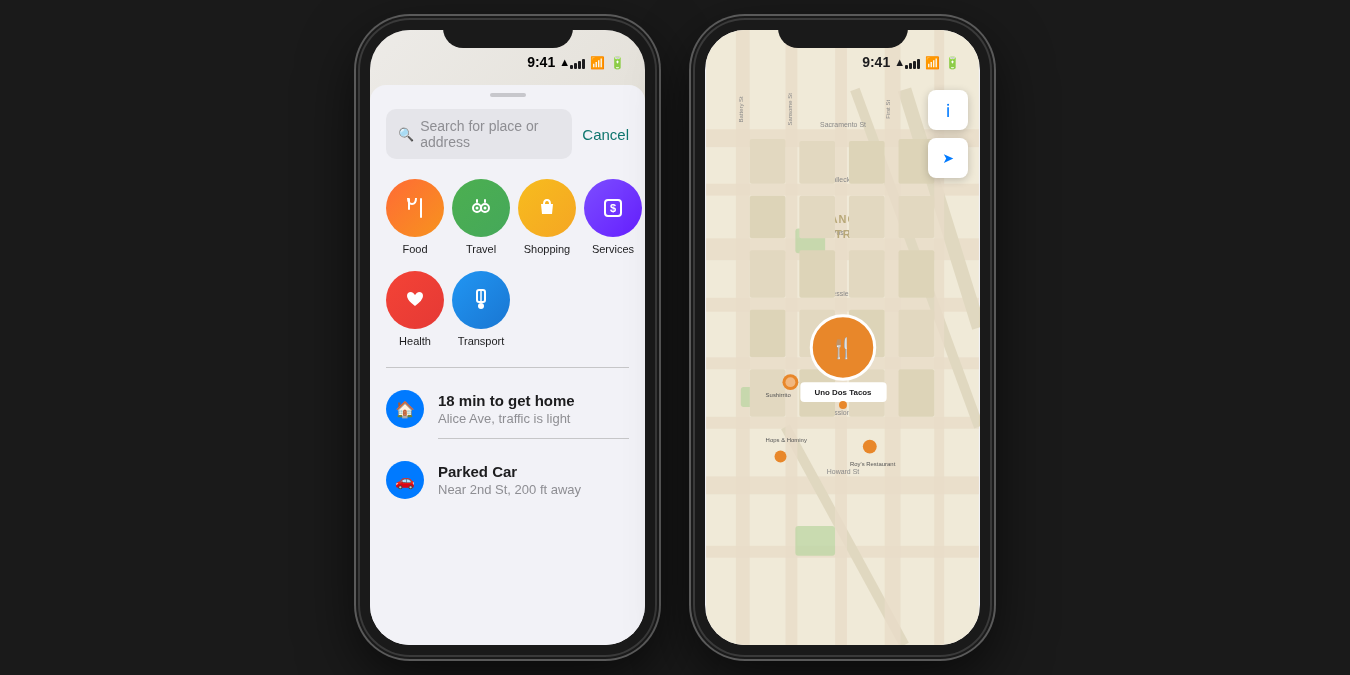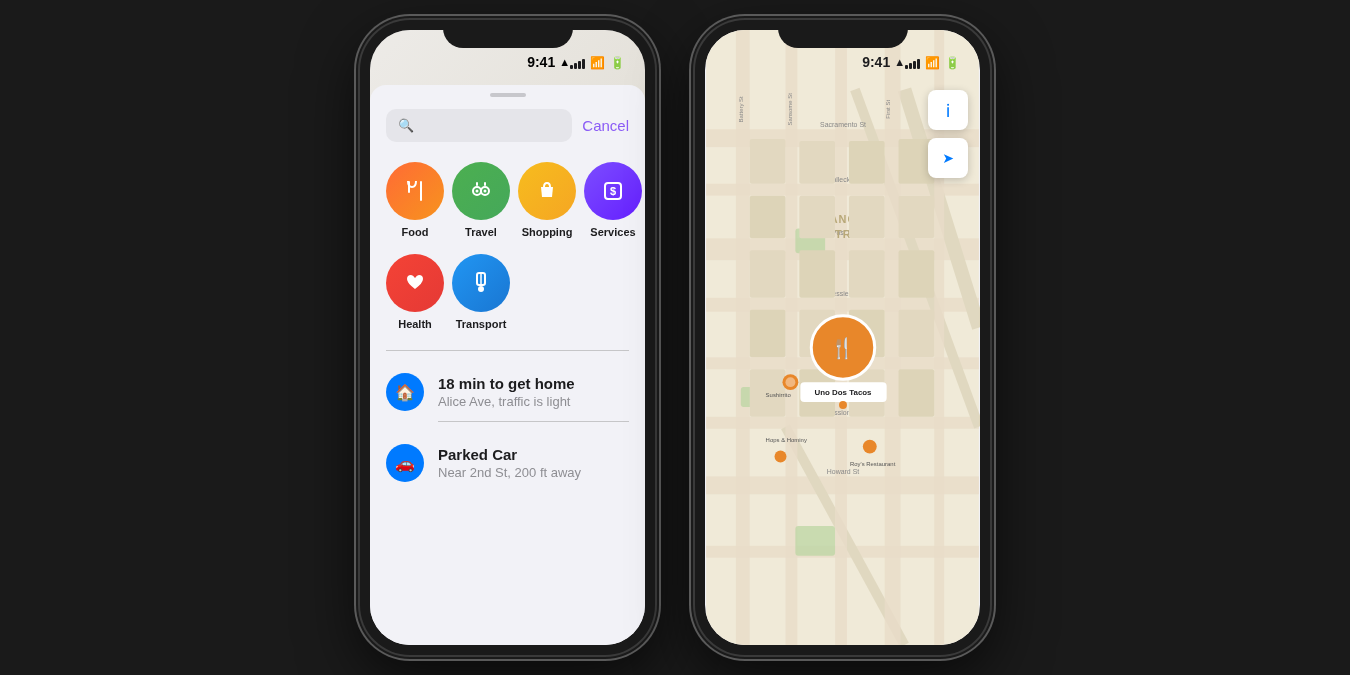--- a/index.html
+++ b/index.html
@@ -138,21 +138,21 @@
       font-size: 13px;
       color: #8e8e93;
     }
 
     .search-placeholder {
       font-size: 14px;
       color: #8e8e93;
     }
 
     .cancel-btn {
-      color: #8b5cf6;
+      color: #0f766e;
       font-size: 15px;
       font-weight: 400;
       white-space: nowrap;
     }
 
     
     .category-grid {
       display: grid;
       grid-template-columns: repeat(4, 1fr);
       gap: 16px 8px;
@@ -173,21 +173,21 @@
       display: flex;
       align-items: center;
       justify-content: center;
       font-size: 24px;
     }
 
     .category-label {
       font-size: 11px;
       color: #1c1c1e;
       text-align: center;
-      font-weight: 700;
+      font-weight: 400;
     }
 
     
     .suggestion-divider {
       height: 1px;
       background: #c6c6c8;
       margin: 0 0 12px;
     }
 
     .suggestion-item {
@@ -318,20 +318,21 @@
         <span style="font-size:12px;">🔋</span>
       </div>
     </div>
 
     <div class="bottom-sheet">
       <div class="sheet-handle"></div>
 
       <div class="search-bar">
         <div class="search-input">
           <span class="search-icon-svg">🔍</span>
+          <span class="search-placeholder">Search for place or address</span>
         </div>
         <span class="cancel-btn">Cancel</span>
       </div>
 
       <div class="category-grid">
 
         <div class="category-item">
           <div class="category-circle cat-food">
             <svg width="28" height="28" viewBox="0 0 28 28" fill="white">
               <rect x="7" y="4" width="2" height="12" rx="1"></rect>

